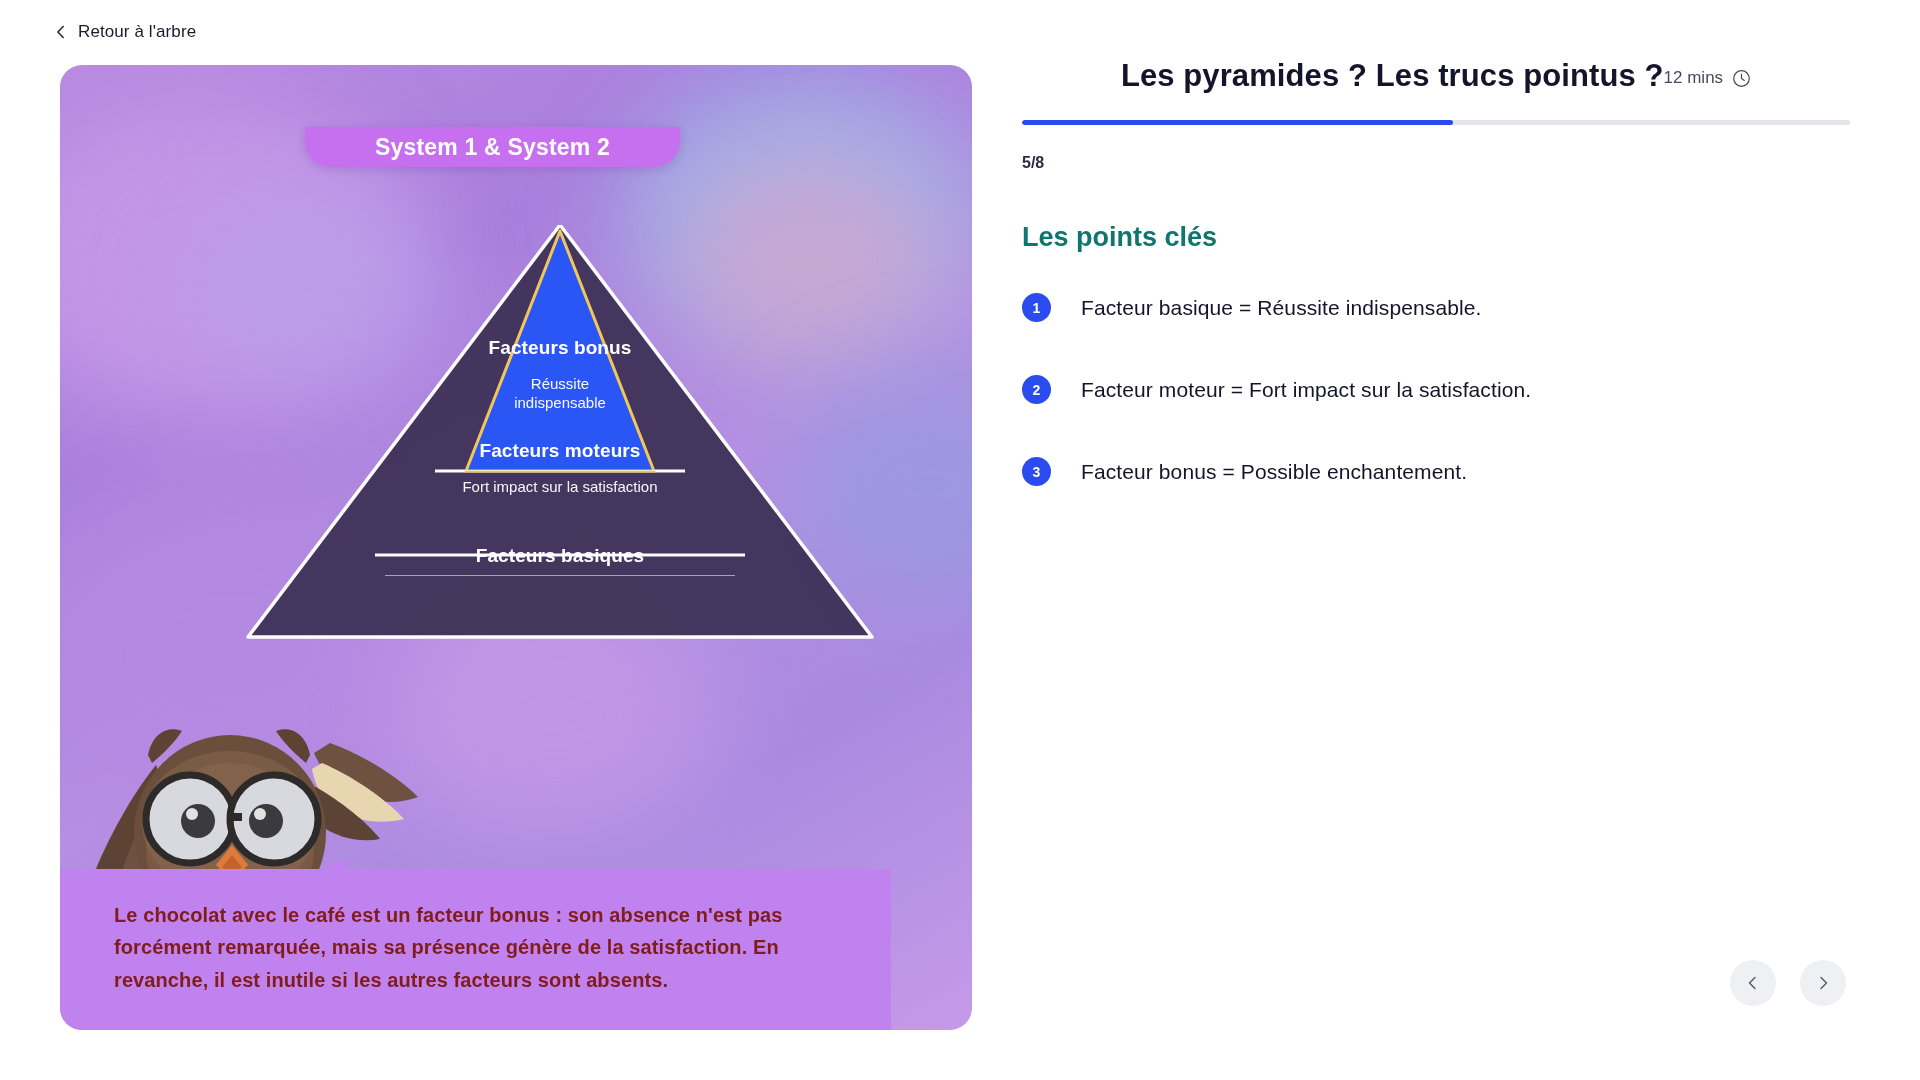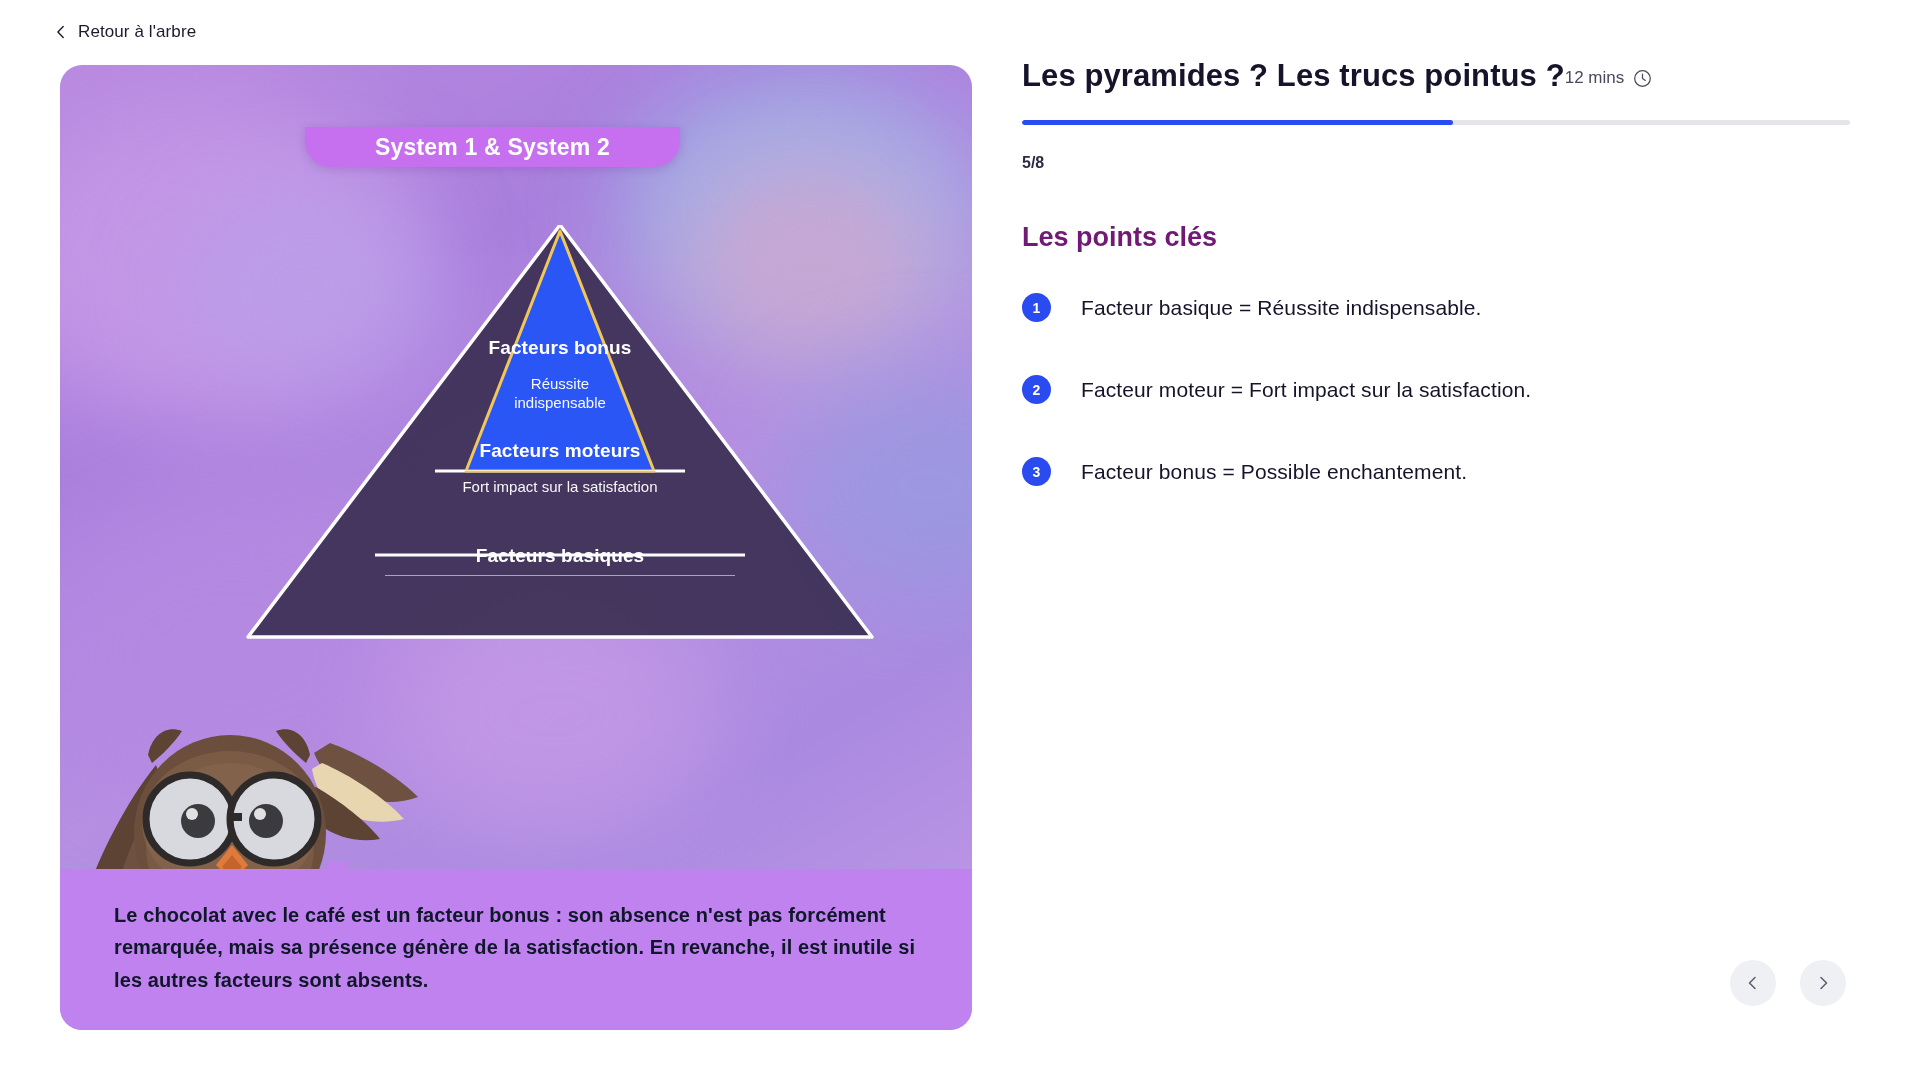--- a/index.html
+++ b/index.html
@@ -106,23 +106,23 @@
   .owl {
     position: absolute;
     left: 18px; top: 640px;
     width: 420px; height: 230px;
   }
 
   
   .caption {
     position: absolute;
     left: 0; bottom: 0;
-    width: 912px;
+    width: 831px;
     background: #c082ee;
-    color: #0f172a;
+    color: #7f1d1d;
     padding: 30px 42px 34px 54px;
     font-size: 20px;
     line-height: 1.62;
     font-weight: 600;
     letter-spacing: .1px;
   }
   .caption-tail {
     position: absolute;
     left: 268px; bottom: 142px;
     width: 0; height: 0;
@@ -130,21 +130,21 @@
     border-bottom: 26px solid transparent;
   }
 
   
   .right {
     position: absolute;
     left: 1022px; top: 58px;
     width: 828px;
   }
   .right-head {
-    display: flex; align-items: flex-start; justify-content: flex-start;
+    display: flex; align-items: flex-start; justify-content: center;
   }
   .right-title {
     font-size: 31px; font-weight: 700; color: #15142b;
     letter-spacing: .1px;
     max-width: 640px;
   }
   .duration {
     display: flex; align-items: center; gap: 9px;
     color: #4a4a5e; font-size: 17px;
     margin-top: 10px;
@@ -161,21 +161,21 @@
   .progress-fill {
     height: 5px; background: #2a4bf0; border-radius: 3px;
   }
   .progress-count {
     margin-top: 29px;
     font-size: 16px; font-weight: 600; color: #2c2b42;
   }
 
   .section-title {
     margin-top: 50px;
-    font-size: 27px; font-weight: 700; color: #701a75;
+    font-size: 27px; font-weight: 700; color: #0f766e;
   }
 
   .points { margin-top: 40px; }
   .point {
     display: flex; align-items: center; gap: 30px;
     margin-bottom: 53px;
   }
   .point-num {
     flex: 0 0 auto;
     width: 29px; height: 29px; border-radius: 50%;

